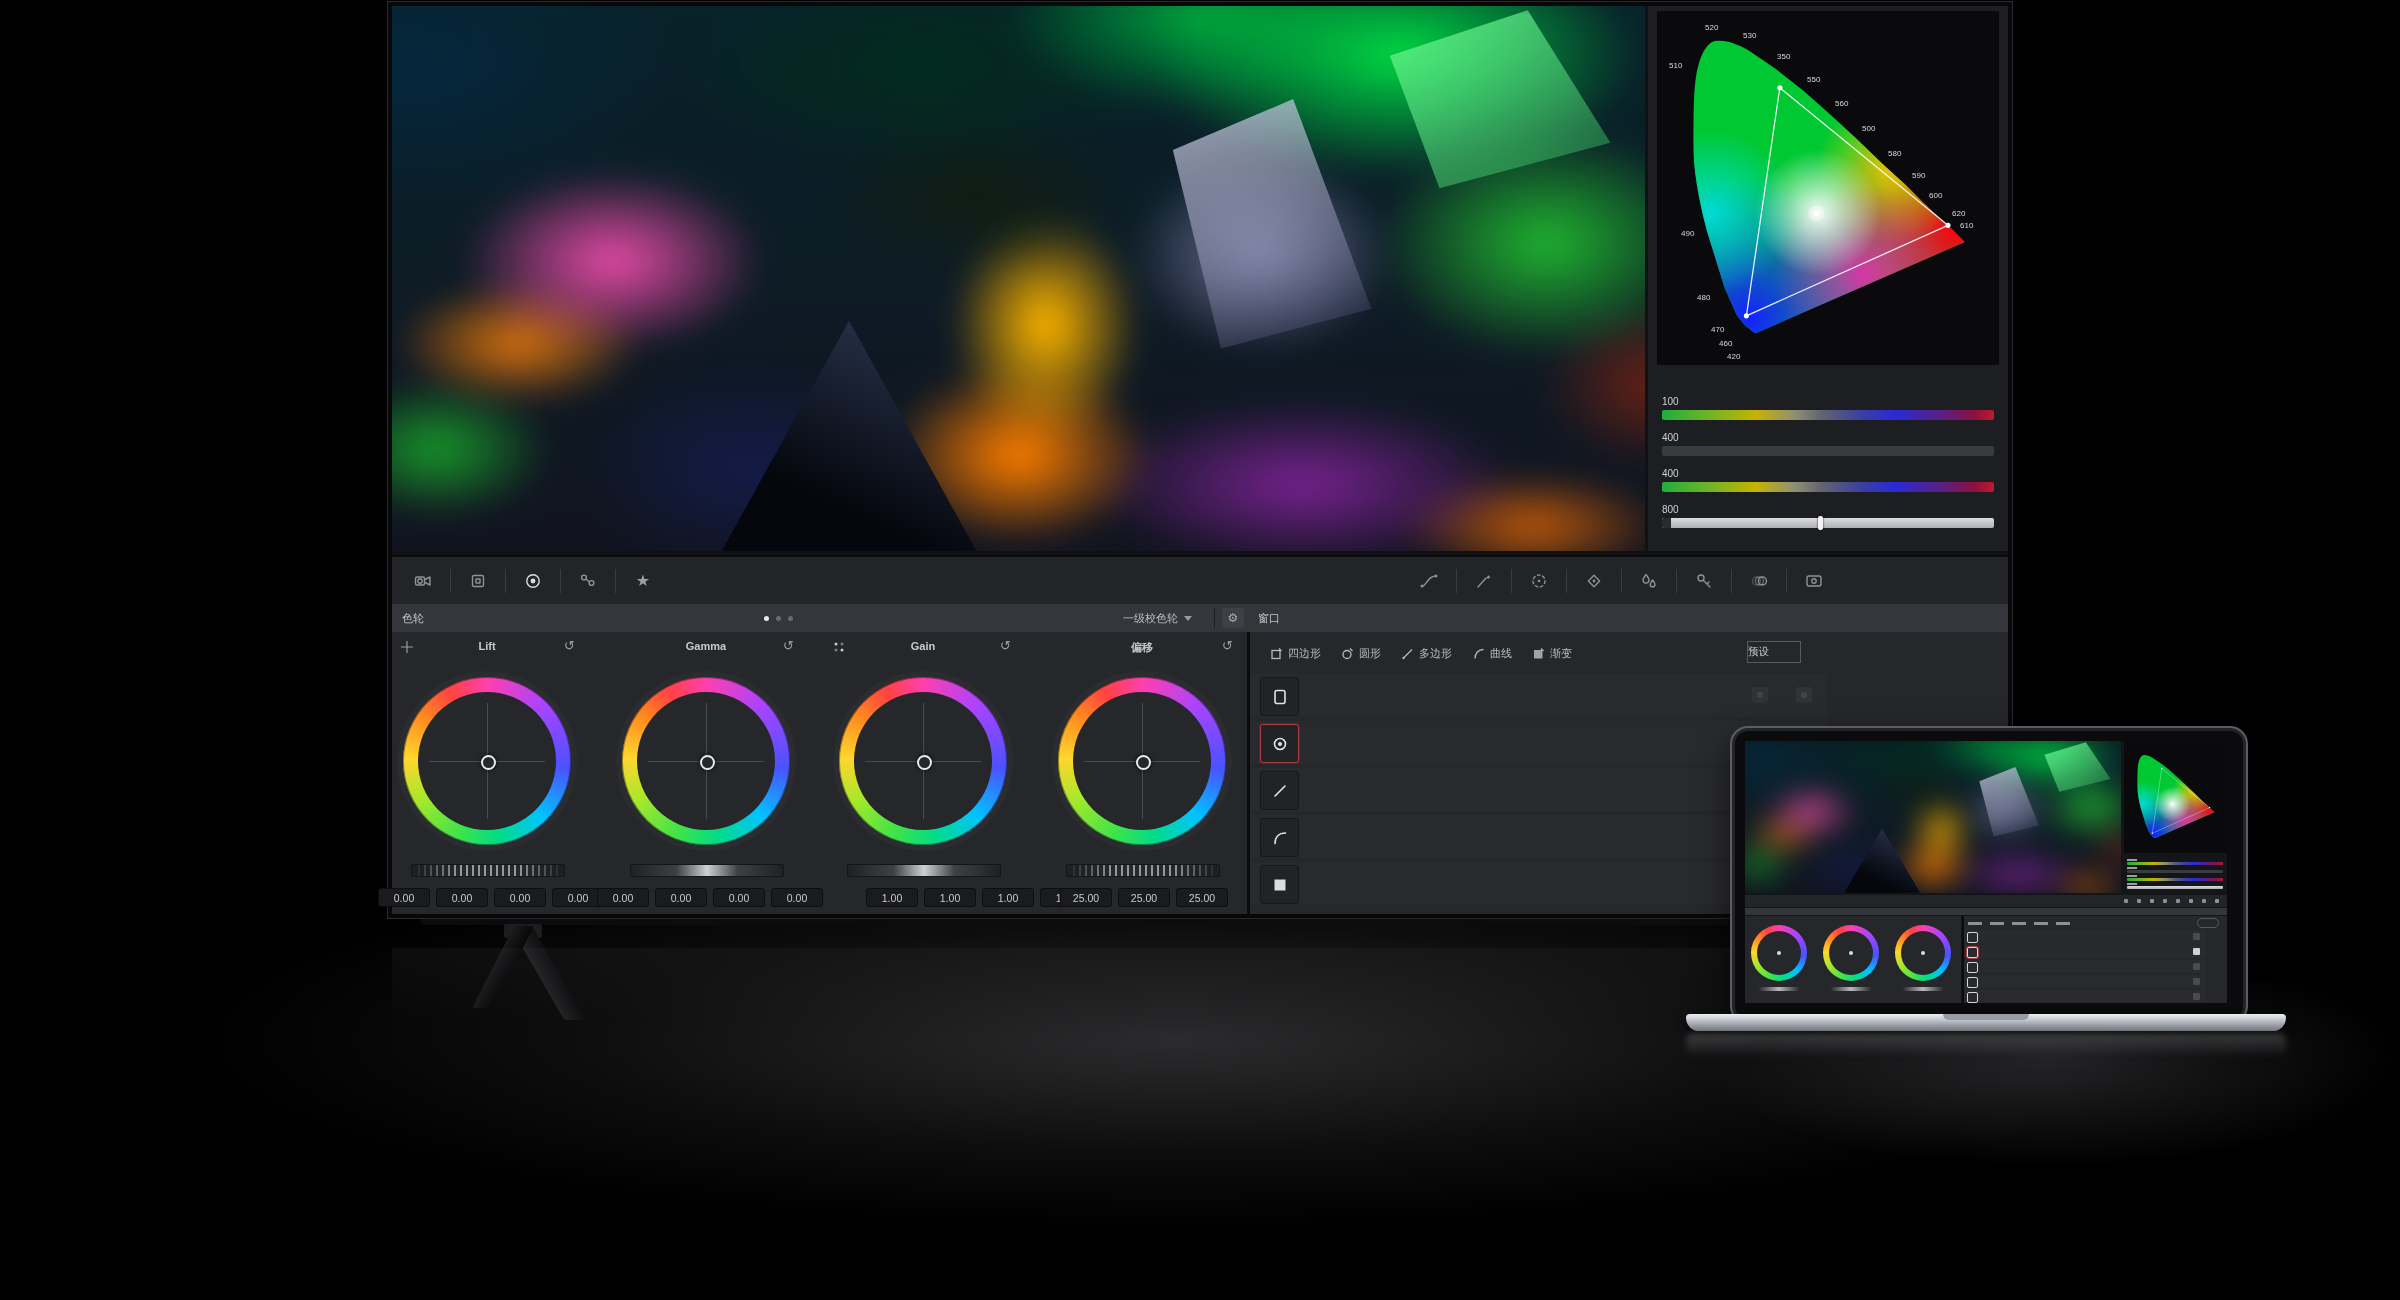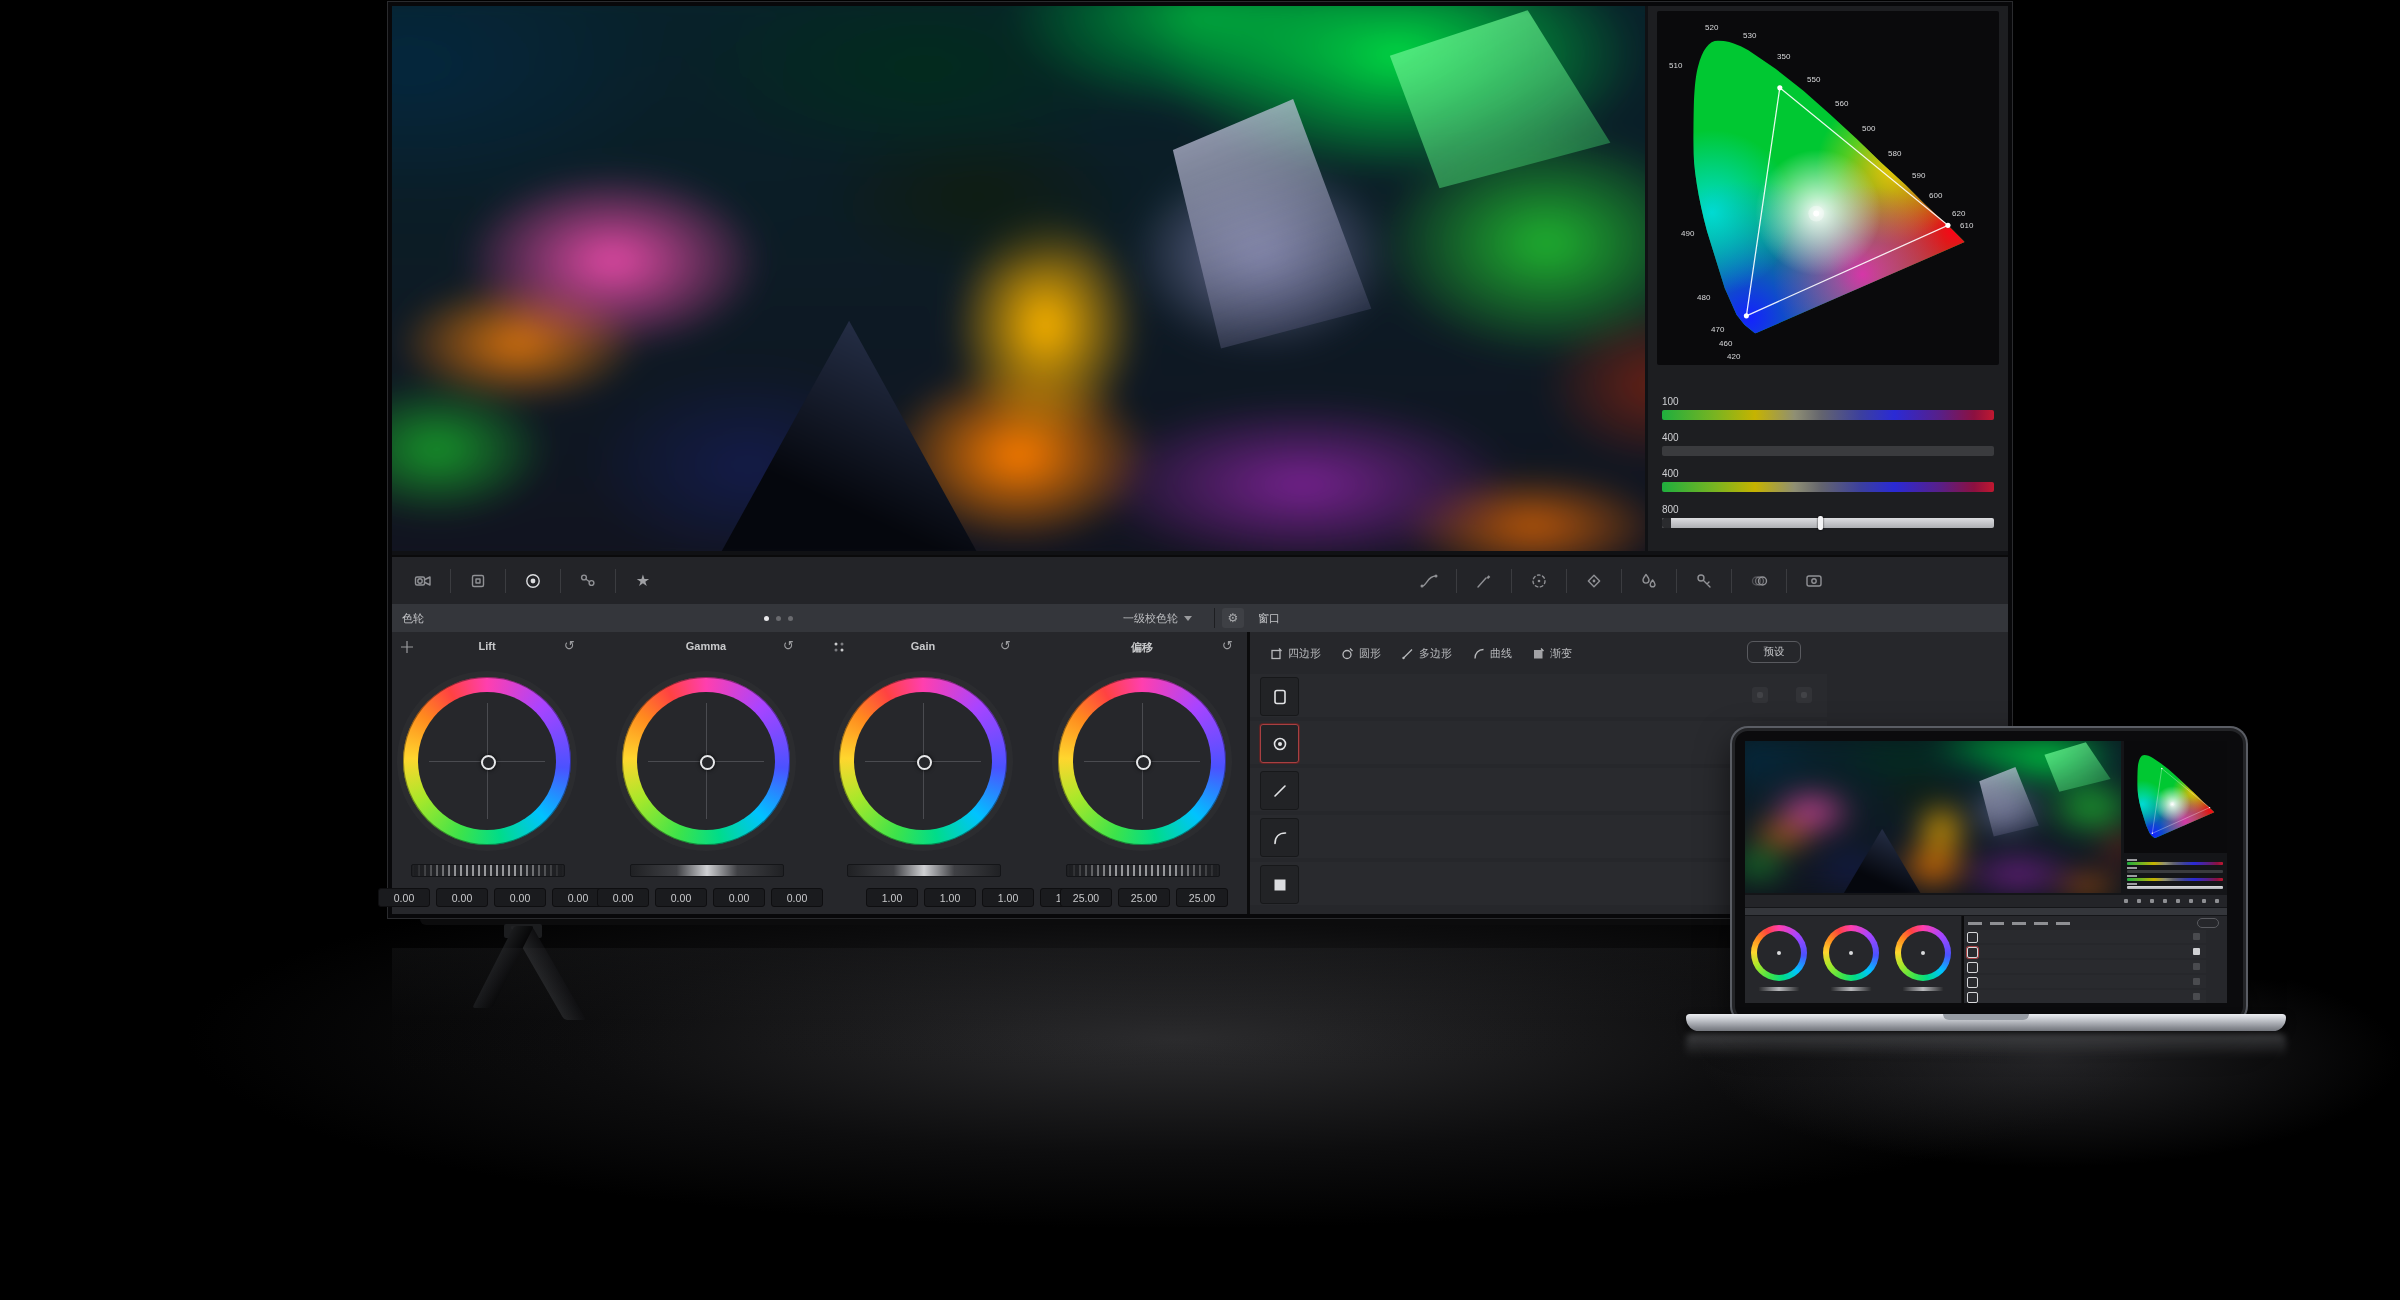--- a/index.html
+++ b/index.html
@@ -124,22 +124,22 @@
   .master.glow{background:linear-gradient(90deg,#202124 0%,#3f4044 30%,#cfd0d3 50%,#3f4044 70%,#202124 100%);}
   .chips{position:absolute;display:flex;gap:6px;}
   .chip{width:50px;height:17px;background:#1a1b1e;border:1px solid #0e0e10;border-radius:3px;
     font-size:10.5px;color:#c9cacc;display:flex;align-items:center;justify-content:center;}
 
   
   .window-panel{left:858px;top:626px;width:758px;height:282px;background:#26272b;}
   .wt-row{position:absolute;left:0;top:8px;height:26px;display:flex;align-items:center;}
   .wtool{display:flex;align-items:center;gap:5px;margin-left:20px;font-size:11px;color:#b8b9bc;}
   .wtool svg{stroke:#b8b9bc;fill:none;stroke-width:1.3;}
-  .pill{position:absolute;left:497px;top:9px;width:52px;height:20px;border:1px solid #595a5f;border-radius:6px;
-    font-size:10.5px;color:#c3c4c7;display:flex;align-items:center;justify-content:center;}
+  .pill{position:absolute;left:497px;top:9px;width:52px;height:20px;border:1px solid #595a5f;border-radius:0;
+    font-size:10.5px;color:#c3c4c7;display:flex;align-items:center;justify-content:flex-start;}
   .wrows{position:absolute;left:0;top:42px;width:577px;}
   .wrow{position:relative;width:577px;height:43px;background:#292a2e;margin-bottom:4px;}
   .wrow .ibox{position:absolute;left:10px;top:3px;width:37px;height:37px;background:#222326;border:1px solid #17181a;border-radius:3px;
     display:flex;align-items:center;justify-content:center;}
   .wrow.selected .ibox{border:1px solid #a84042;box-shadow:0 0 0 1px #5c2324;}
   .wrow .ibox svg{stroke:#e2e3e5;fill:none;stroke-width:1.6;stroke-linecap:round;}
   .toggle{position:absolute;top:13px;width:16px;height:16px;border-radius:3px;background:#3a3b3f;opacity:.55;}
   .toggle .td{position:absolute;left:5px;top:5px;width:6px;height:6px;border-radius:2px;background:#57585c;}
   .toggle.bright{background:#d4d5d8;opacity:1;}
   .toggle.bright .td{background:#2a2b2f;border-radius:50%;}

